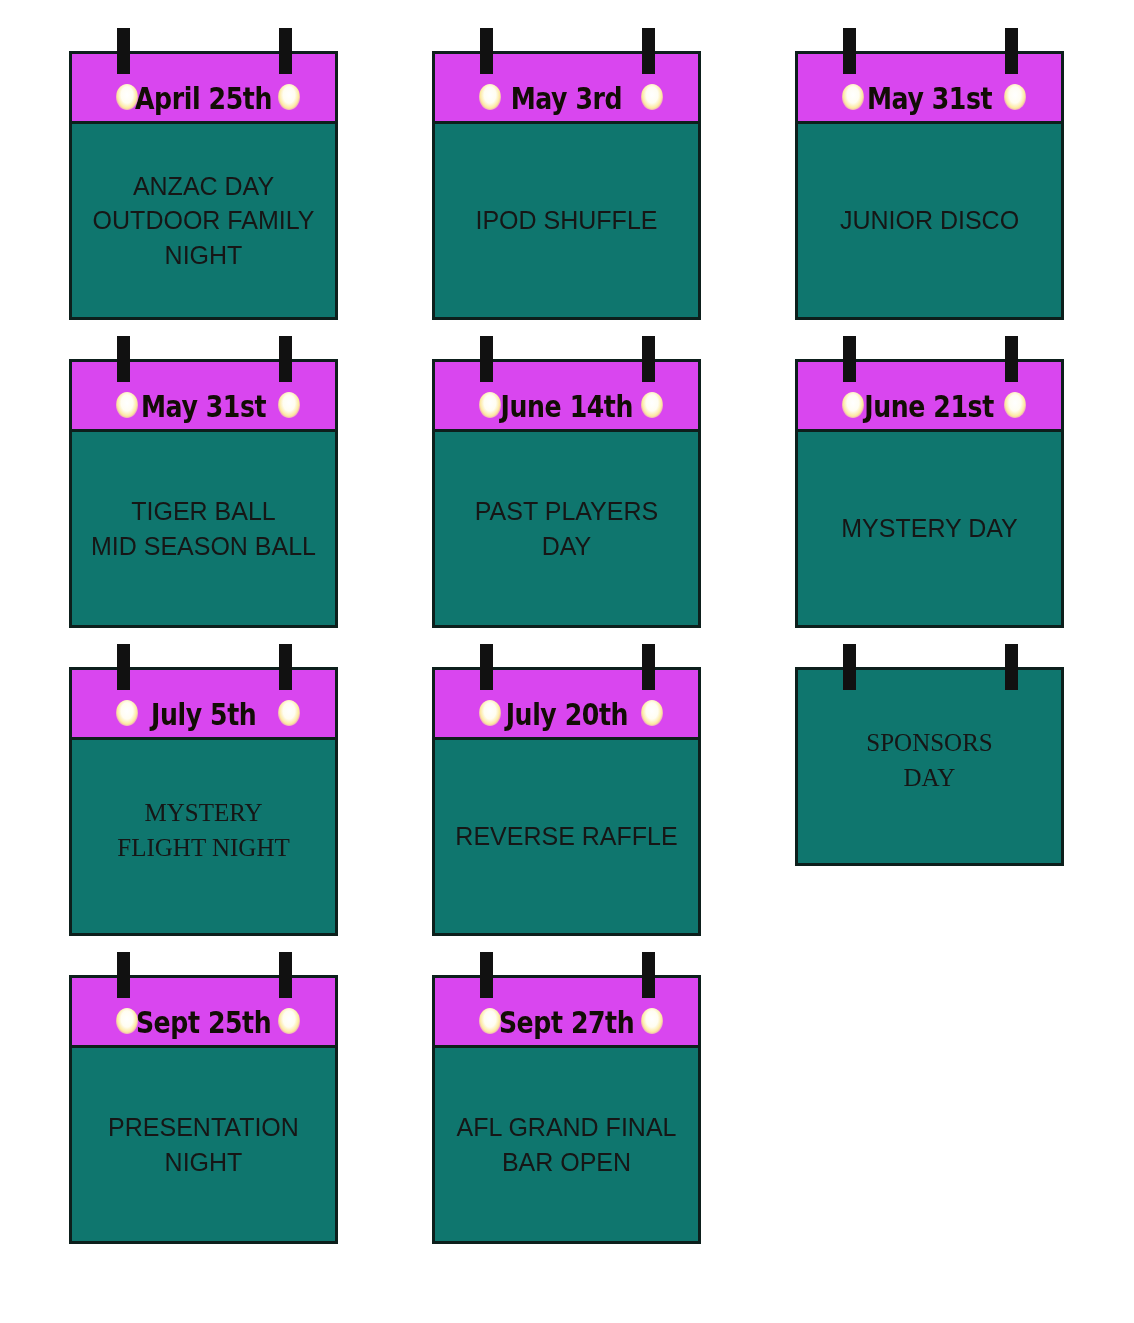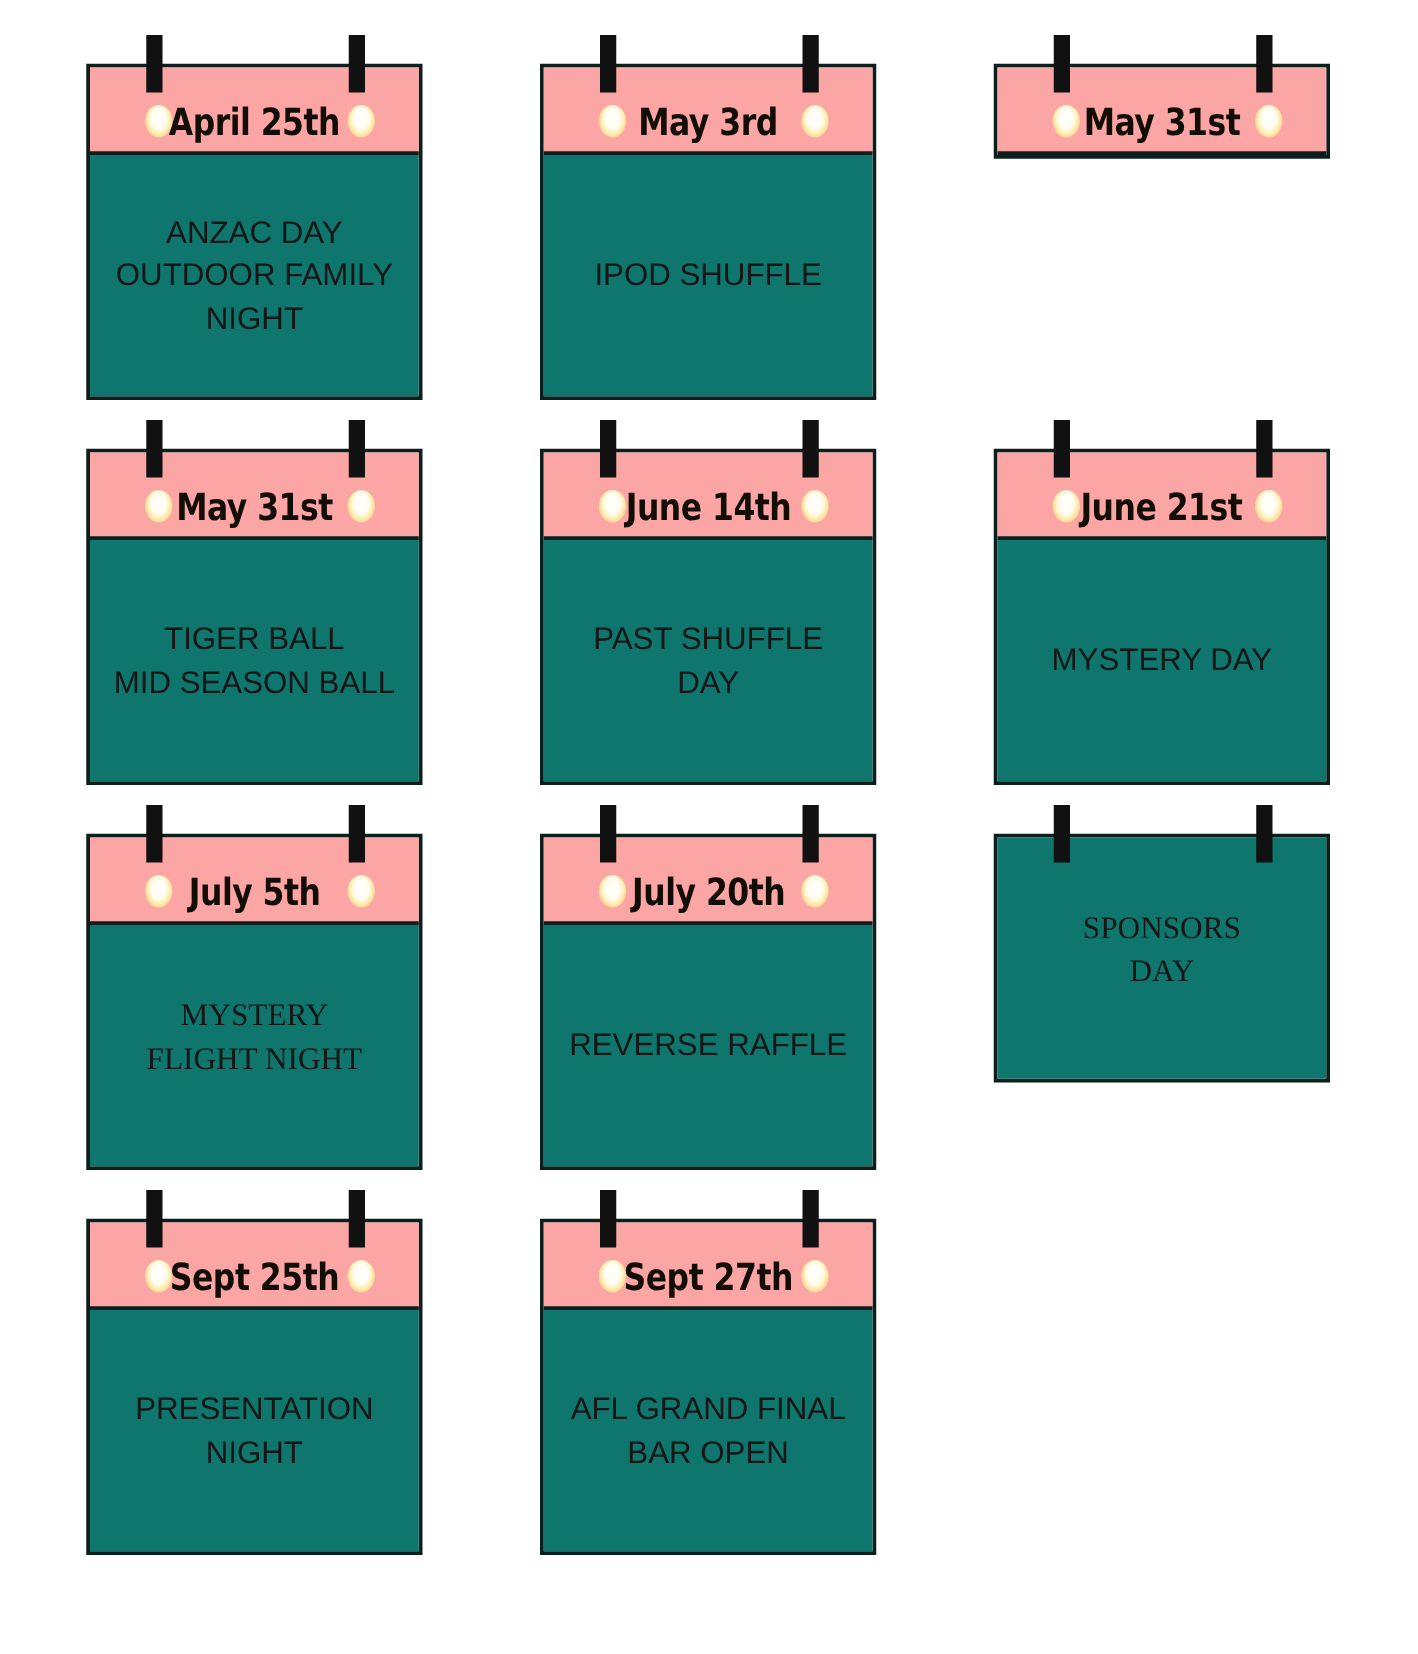--- a/index.html
+++ b/index.html
@@ -59,21 +59,21 @@
     left: 0;
     width: 269px;
     border: 3px solid #0d1f1c;
     box-sizing: border-box;
     background: #ffffff;
     z-index: 2;
   }
 
   .cal-header {
     height: 67px;
-    background: #fca5a5;
+    background: #d946ef;
     border-bottom: 3px solid #0d1f1c;
     display: flex;
     align-items: flex-end;
     justify-content: center;
     position: relative;
     overflow: visible;
   }
 
   .cal-header-text {
     font-family: "DejaVu Sans", sans-serif;
@@ -148,20 +148,23 @@
     </div>
     <div class="cal-card" style="left: 795px; top: 28px;">
       <div class="ring-bar left"></div>
       <div class="ring-bar right"></div>
       <div class="cal-sheet">
         <div class="cal-header">
           <div class="ring-hole left"></div>
           <div class="ring-hole right"></div>
           <span class="cal-header-text">May 31st</span>
         </div>
+        <div class="cal-body">
+          <span class="cal-body-text">JUNIOR DISCO</span>
+        </div>
       </div>
     </div>
     <div class="cal-card" style="left: 69px; top: 336px;">
       <div class="ring-bar left"></div>
       <div class="ring-bar right"></div>
       <div class="cal-sheet">
         <div class="cal-header">
           <div class="ring-hole left"></div>
           <div class="ring-hole right"></div>
           <span class="cal-header-text">May 31st</span>
@@ -175,21 +178,21 @@
     <div class="cal-card" style="left: 432px; top: 336px;">
       <div class="ring-bar left"></div>
       <div class="ring-bar right"></div>
       <div class="cal-sheet">
         <div class="cal-header">
           <div class="ring-hole left"></div>
           <div class="ring-hole right"></div>
           <span class="cal-header-text">June 14th</span>
         </div>
         <div class="cal-body">
-          <span class="cal-body-text">PAST SHUFFLE
+          <span class="cal-body-text">PAST PLAYERS
 DAY</span>
         </div>
       </div>
     </div>
     <div class="cal-card" style="left: 795px; top: 336px;">
       <div class="ring-bar left"></div>
       <div class="ring-bar right"></div>
       <div class="cal-sheet">
         <div class="cal-header">
           <div class="ring-hole left"></div>

